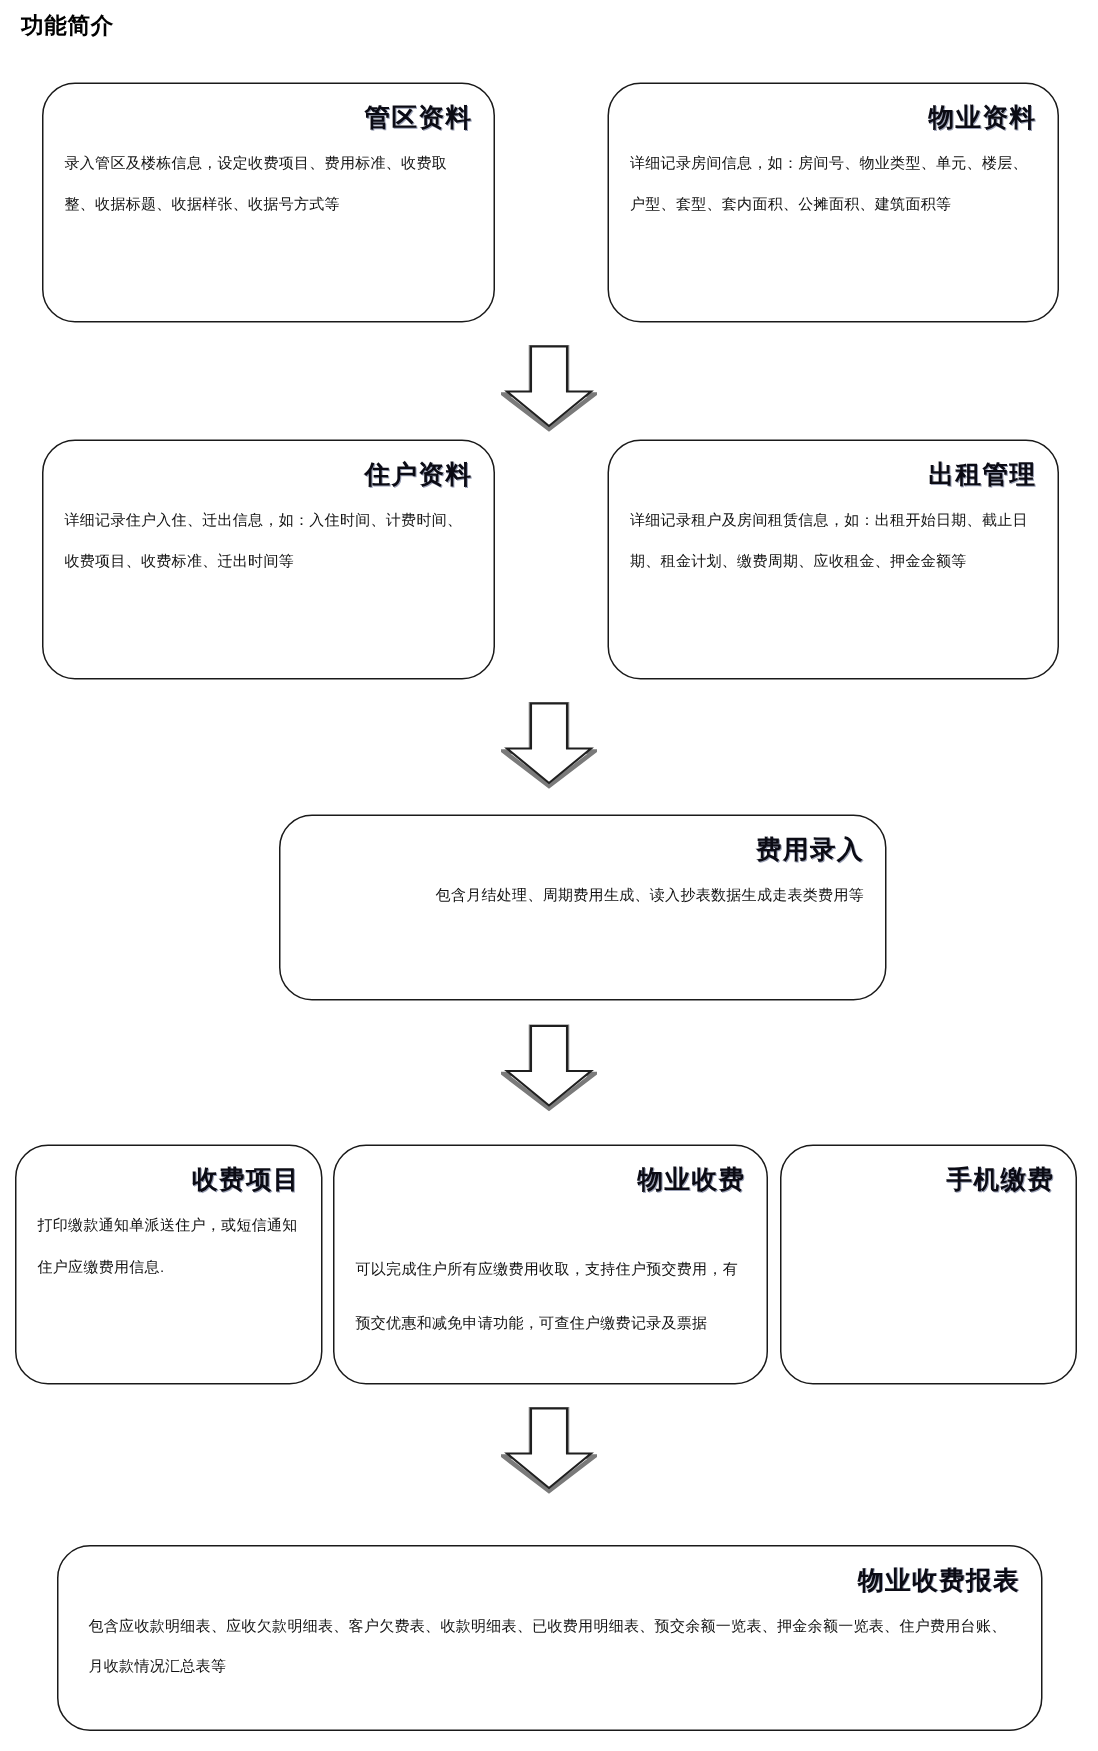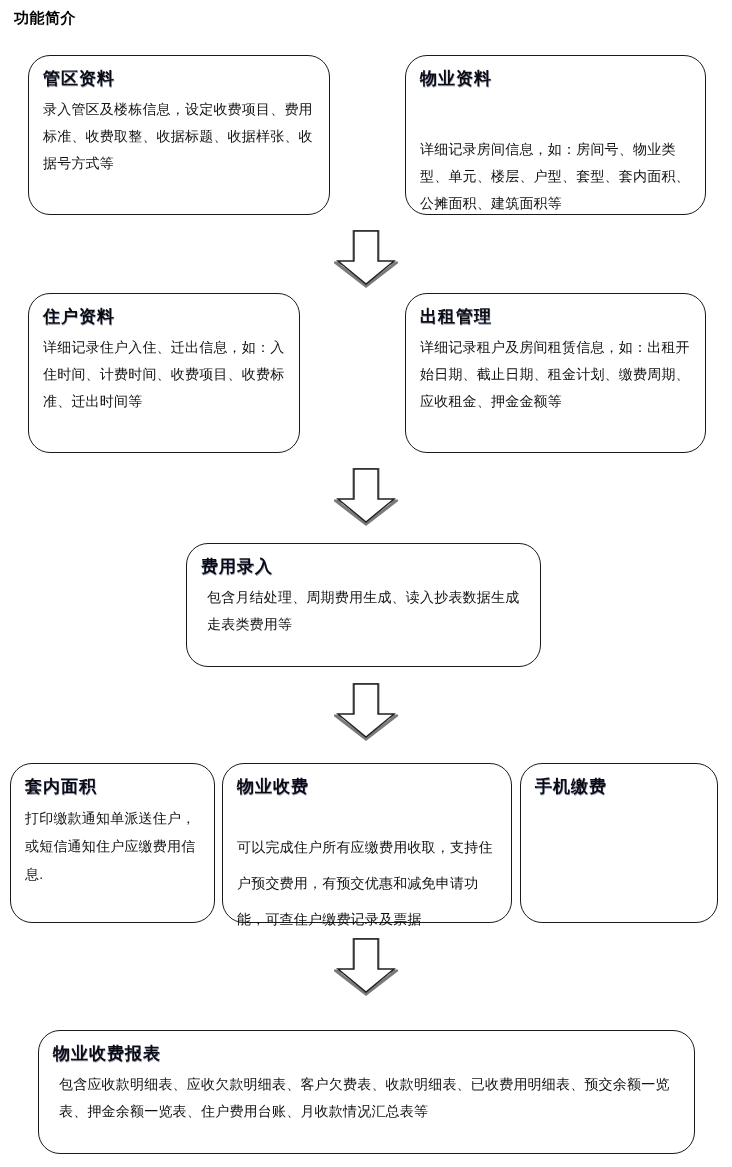--- a/index.html
+++ b/index.html
@@ -31,46 +31,46 @@
   }
   .node {
     position: absolute;
     box-sizing: border-box;
     border: 1px solid #1a1a1a;
     border-radius: 22px;
     background: #ffffff;
     padding: 10px 14px 8px 14px;
     display: flex;
     flex-direction: column;
-    align-items: flex-start;
+    align-items: flex-end;
   }
   .node-title {
     text-align: center;
     font-weight: bold;
     font-size: 17px;
     color: #0b0b14;
     line-height: 26px;
     margin-bottom: 4px;
     letter-spacing: 1px;
     text-shadow: 0.6px 0.6px 0 #9aa0b5;
   }
   .node-body {
-    font-size: 14px;
+    font-size: 10px;
     color: #111111;
     line-height: 27px;
     text-align: left;
     letter-spacing: 0.2px;
   }
 
   
   #node-district   { left: 28px;  top: 55px;  width: 302px; height: 160px; }
-  #node-property   { left: 405px; top: 55px;  width: 301px; height: 160px; gap: 40px; }
-  #node-resident   { left: 28px;  top: 293px; width: 272px; height: 160px; }
+  #node-property   { left: 405px; top: 55px;  width: 301px; height: 160px; }
+  #node-resident   { left: 28px;  top: 293px; width: 302px; height: 160px; }
   #node-rental     { left: 405px; top: 293px; width: 301px; height: 160px; }
-  #node-feeentry   { left: 186px; top: 543px; width: 355px; height: 124px; }
+  #node-feeentry   { left: 186px; top: 543px; width: 405px; height: 124px; }
   #node-notice     { left: 10px;  top: 763px; width: 205px; height: 160px; }
   #node-charging   { left: 222px; top: 763px; width: 290px; height: 160px; gap: 25px; }
   #node-mobile     { left: 520px; top: 763px; width: 198px; height: 160px; }
   #node-reports    { left: 38px;  top: 1030px; width: 657px; height: 124px; }
 
   #node-feeentry .node-body,
   #node-reports .node-body { text-align: left; padding-left: 6px; }
   #node-notice .node-body { line-height: 28px; }
   #node-mobile .node-body { line-height: 28px; }
   #node-charging .node-body { line-height: 36px; }
@@ -134,21 +134,21 @@
   </div>
 
   <div class="arrow" id="arrow-3">
     <svg width="64" height="58" viewBox="0 0 64 58" xmlns="http://www.w3.org/2000/svg">
       <polygon points="20,1 44,1 44,33 62,33 32,56 2,33 20,33" fill="#ffffff" stroke="#7a7a7a" stroke-width="3" stroke-linejoin="miter"></polygon>
       <polygon points="20,1 44,1 44,31 60,31 32,54 4,31 20,31" fill="#ffffff" stroke="#1f1f1f" stroke-width="1.4" stroke-linejoin="miter"></polygon>
     </svg>
   </div>
 
   <div class="node" id="node-notice">
-    <div class="node-title">套内面积</div>
+    <div class="node-title">收费项目</div>
     <div class="node-body">打印缴款通知单派送住户，或短信通知住户应缴费用信息.</div>
   </div>
 
   <div class="node" id="node-charging">
     <div class="node-title">物业收费</div>
     <div class="node-body">可以完成住户所有应缴费用收取，支持住户预交费用，有预交优惠和减免申请功能，可查住户缴费记录及票据</div>
   </div>
 
   <div class="node" id="node-mobile">
     <div class="node-title">手机缴费</div>

